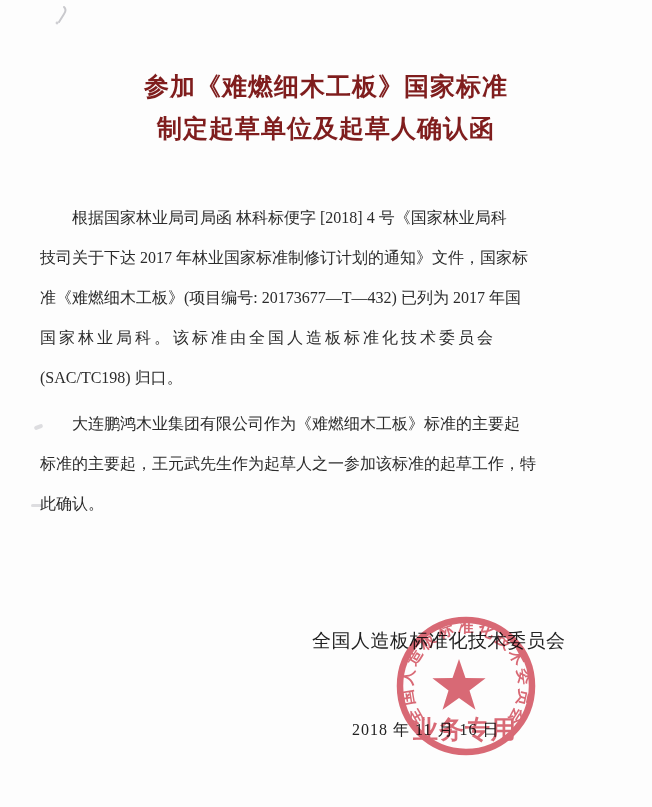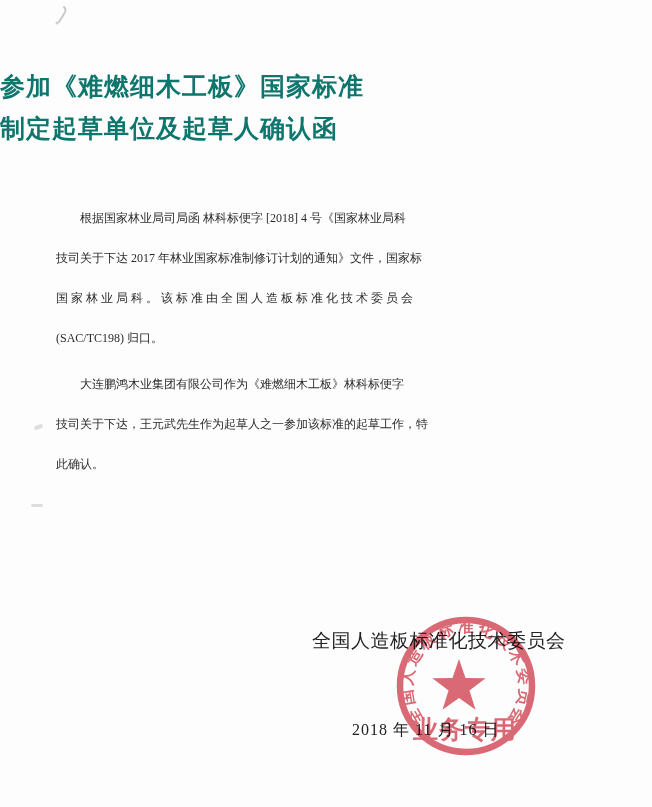--- a/index.html
+++ b/index.html
@@ -11,28 +11,28 @@
   .scan-page{position:absolute;inset:0;background:#fdfdfd;}
 
   
   .pen-mark{position:absolute;left:48px;top:4px;opacity:.75;}
   .speck{position:absolute;background:#c3c3c8;opacity:.55;border-radius:2px;}
   .speck.s1{left:34px;top:425px;width:9px;height:4px;transform:rotate(-20deg);}
   .speck.s2{left:31px;top:504px;width:12px;height:3px;}
 
   
   .title-block{
-    position:absolute;left:0;right:0;top:66px;
-    color:#0f766e;font-weight:700;font-size:25px;line-height:42px;letter-spacing:1px;
+    position:absolute;left:0;right:0;top:66px;text-align:center;
+    color:#7f1d1d;font-weight:700;font-size:25px;line-height:42px;letter-spacing:1px;
   }
 
   
   .body-block{
-    position:absolute;left:56px;right:38px;top:198px;
-    color:#2b2b2b;font-size:12px;line-height:40px;
+    position:absolute;left:40px;right:38px;top:198px;
+    color:#2b2b2b;font-size:16px;line-height:40px;
   }
   .line{white-space:nowrap;}
   .indent{text-indent:2em;}
   .spread{letter-spacing:3px;}
   .p2{margin-top:6px;}
   .p3{margin-top:0px;}
 
   
   .sig-committee{
     position:absolute;left:312px;top:628px;
@@ -66,26 +66,27 @@
 
   <div class="title-block">
     <div class="line">参加《难燃细木工板》国家标准</div>
     <div class="line">制定起草单位及起草人确认函</div>
   </div>
 
   <div class="body-block">
     <div class="p1">
       <div class="line indent">根据国家林业局司局函 林科标便字 [2018] 4 号《国家林业局科</div>
       <div class="line">技司关于下达 2017 年林业国家标准制修订计划的通知》文件，国家标</div>
+      <div class="line">准《难燃细木工板》(项目编号: 20173677—T—432) 已列为 2017 年国</div>
       <div class="line spread">国家林业局科。该标准由全国人造板标准化技术委员会</div>
       <div class="line">(SAC/TC198) 归口。</div>
     </div>
     <div class="p2">
-      <div class="line indent">大连鹏鸿木业集团有限公司作为《难燃细木工板》林科标便字</div>
-      <div class="line">技司关于下达，王元武先生作为起草人之一参加该标准的起草工作，特</div>
+      <div class="line indent">大连鹏鸿木业集团有限公司作为《难燃细木工板》标准的主要起</div>
+      <div class="line">标准的主要起，王元武先生作为起草人之一参加该标准的起草工作，特</div>
       <div class="line">此确认。</div>
     </div>
   </div>
 
   <div class="sig-committee">全国人造板标准化技术委员会</div>
 
   <div class="sig-date">2018 年 11 月 16 日</div>
 
   <div class="stamp">
     <svg viewBox="0 0 152 152">

